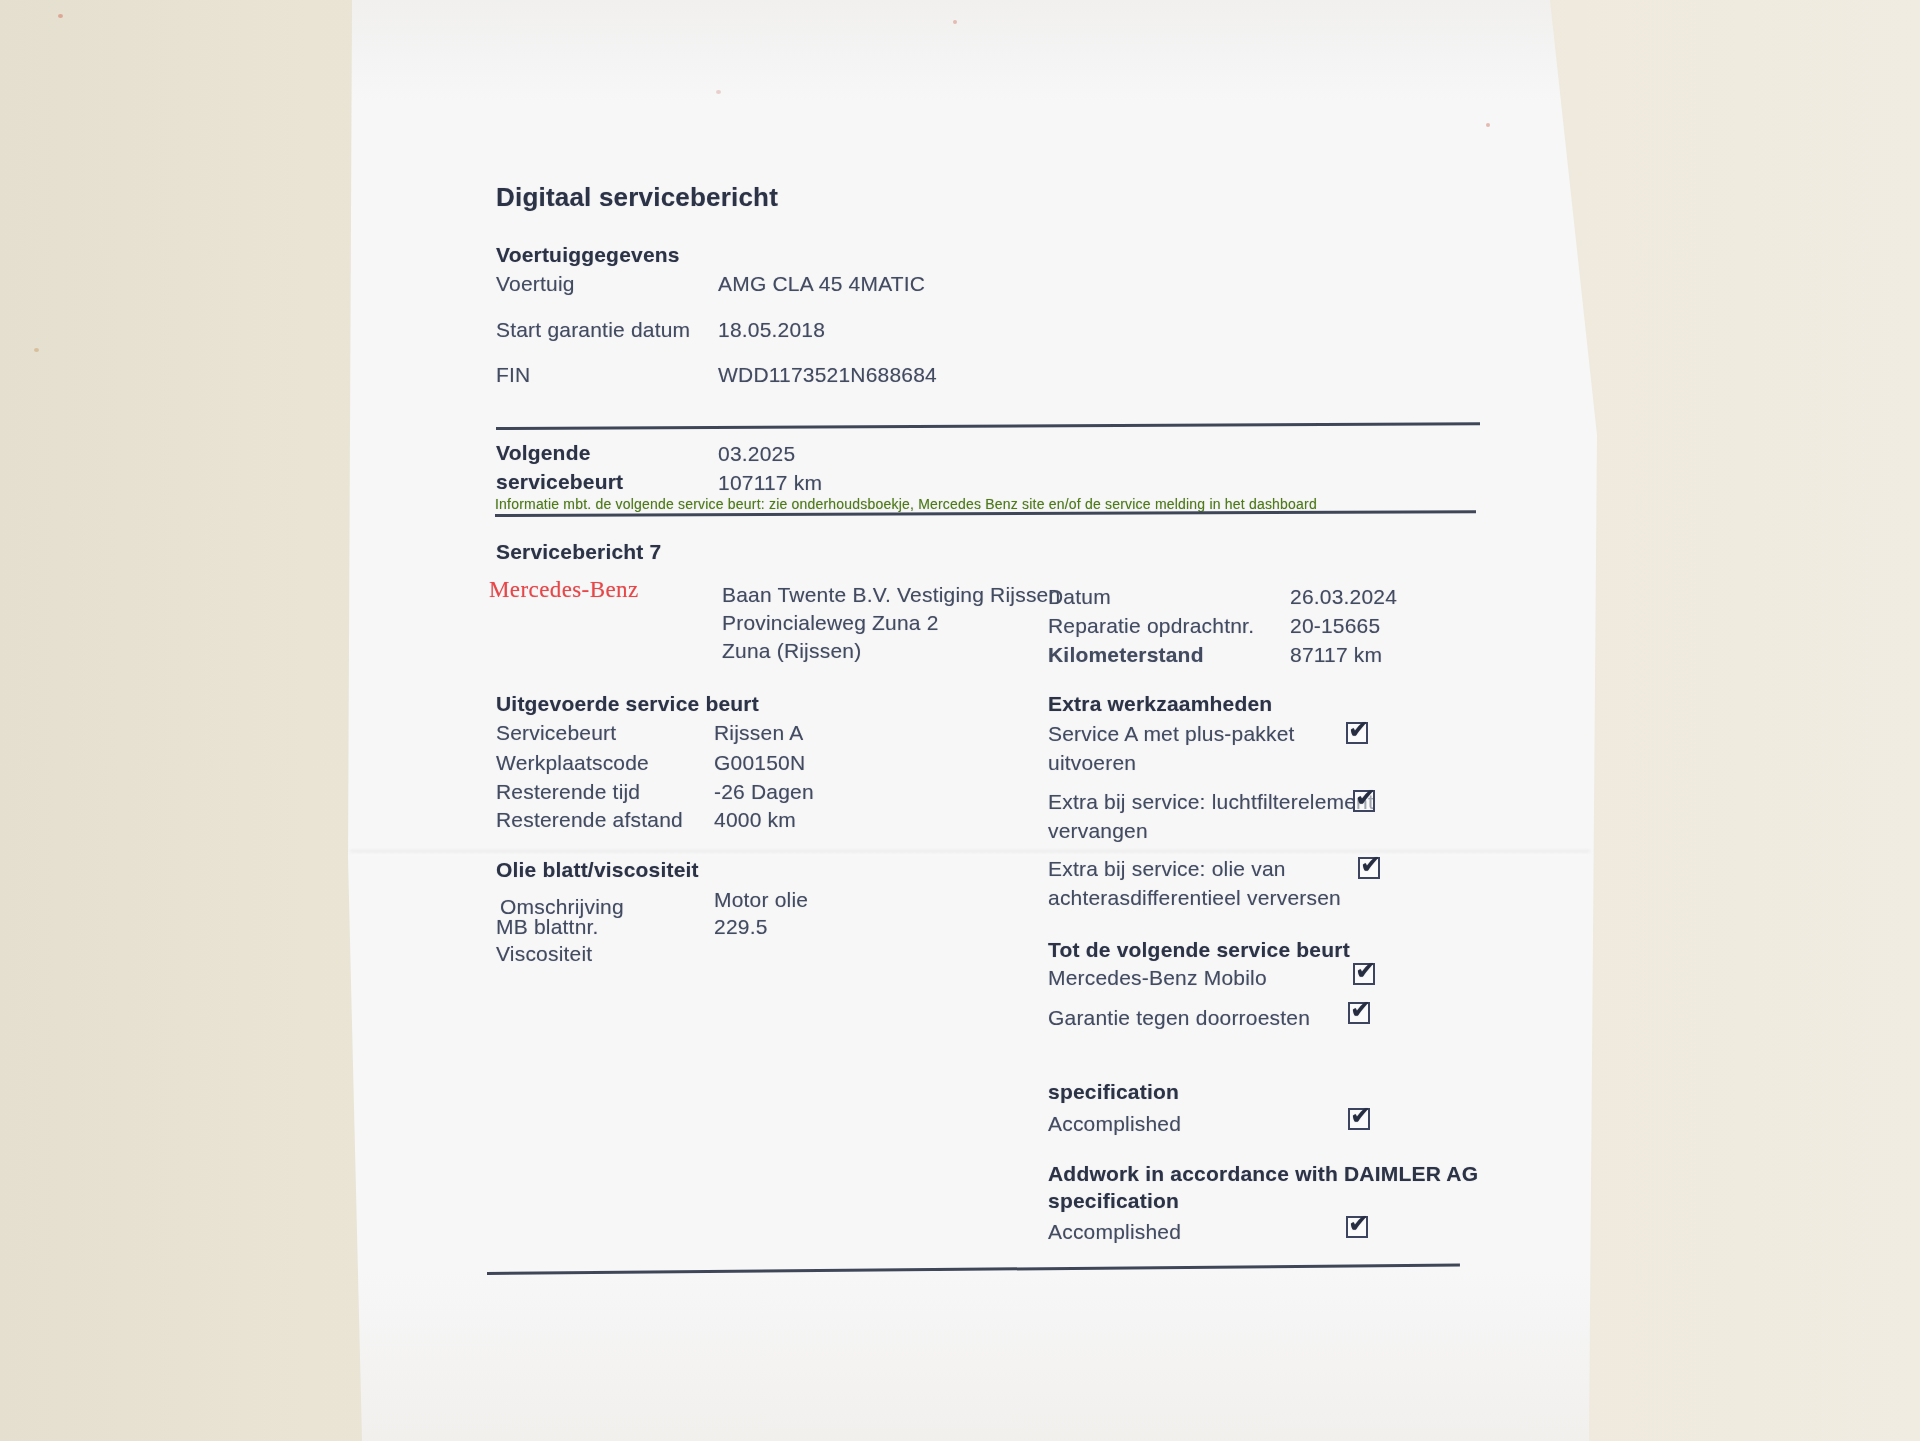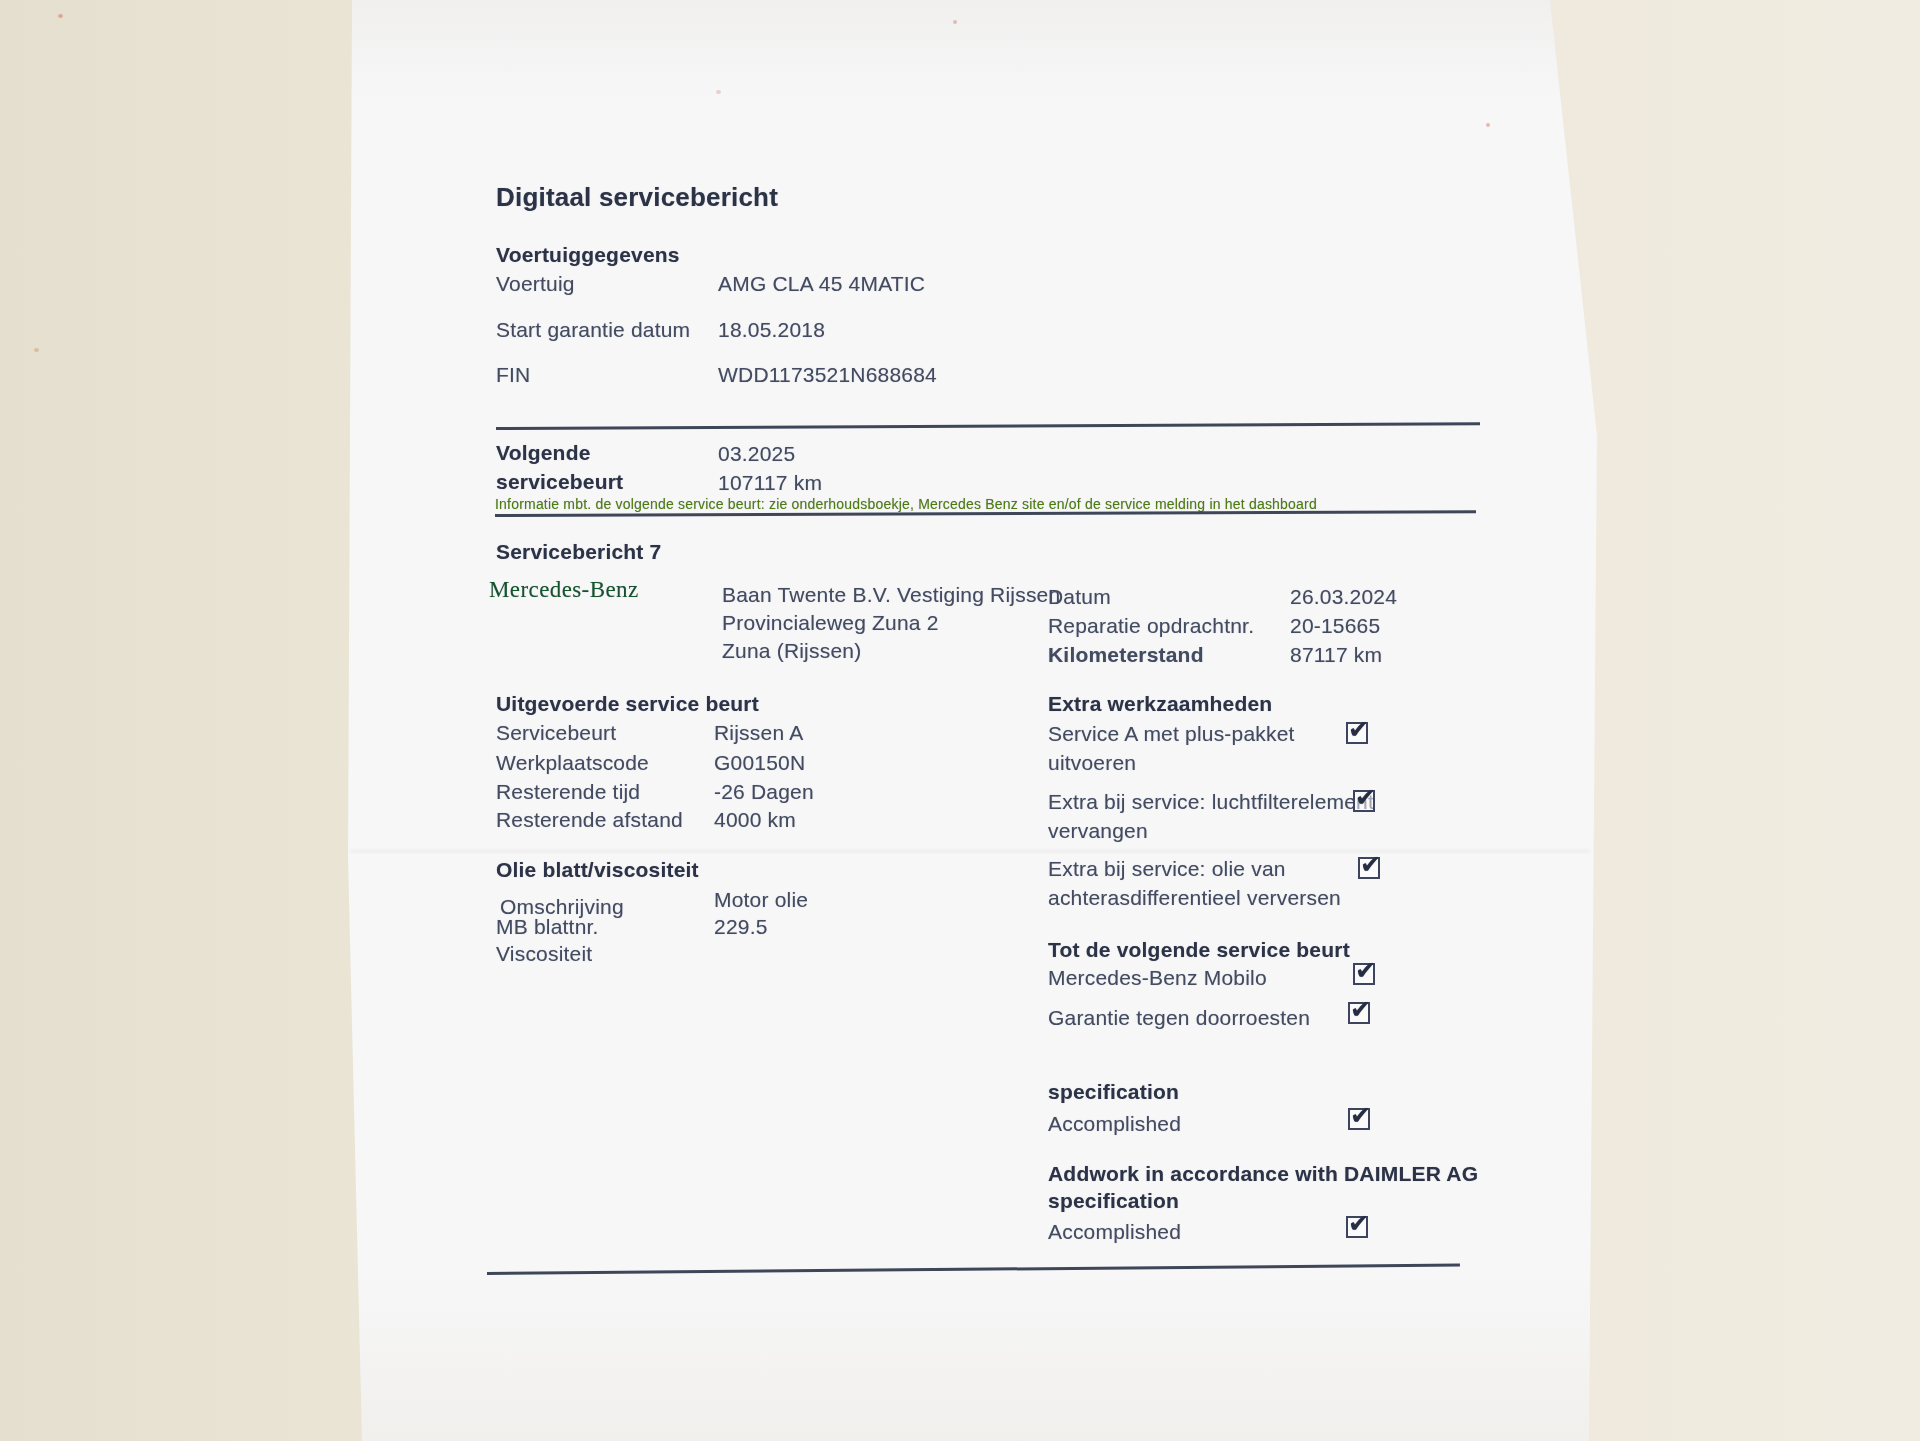--- a/index.html
+++ b/index.html
@@ -26,21 +26,21 @@
   }
   .speck{position:absolute;border-radius:50%;}
   .t,.b,.sm,.serif{
     position:absolute;white-space:nowrap;line-height:1.15;
     color:#434b61;font-size:21px;letter-spacing:.2px;
     text-shadow:0 0 1px rgba(67,75,97,.35);
   }
   .b{font-weight:bold;color:#2c3347;text-shadow:0 0 1px rgba(44,51,71,.35);}
   .title{font-size:26px;}
   .sm{font-size:14px;color:#4d7c0f;}
-  .serif{font-family:"Liberation Serif","DejaVu Serif",serif;font-size:23px;color:#14532d;letter-spacing:.4px;}
+  .serif{font-family:"Liberation Serif","DejaVu Serif",serif;font-size:23px;color:#ef4444;letter-spacing:.4px;}
   .rule{position:absolute;background:#3e4658;height:2.5px;transform-origin:left center;}
   .cb{
     position:absolute;width:22px;height:22px;box-sizing:border-box;
     border:2px solid #3c4460;background:rgba(255,255,255,.5);
   }
   .cb .mark{
     display:block;font-size:25px;font-weight:bold;color:#272e42;
     line-height:20px;margin:-5px 0 0 0;letter-spacing:0;
     text-shadow:0 0 1px rgba(39,46,66,.5);
   }

